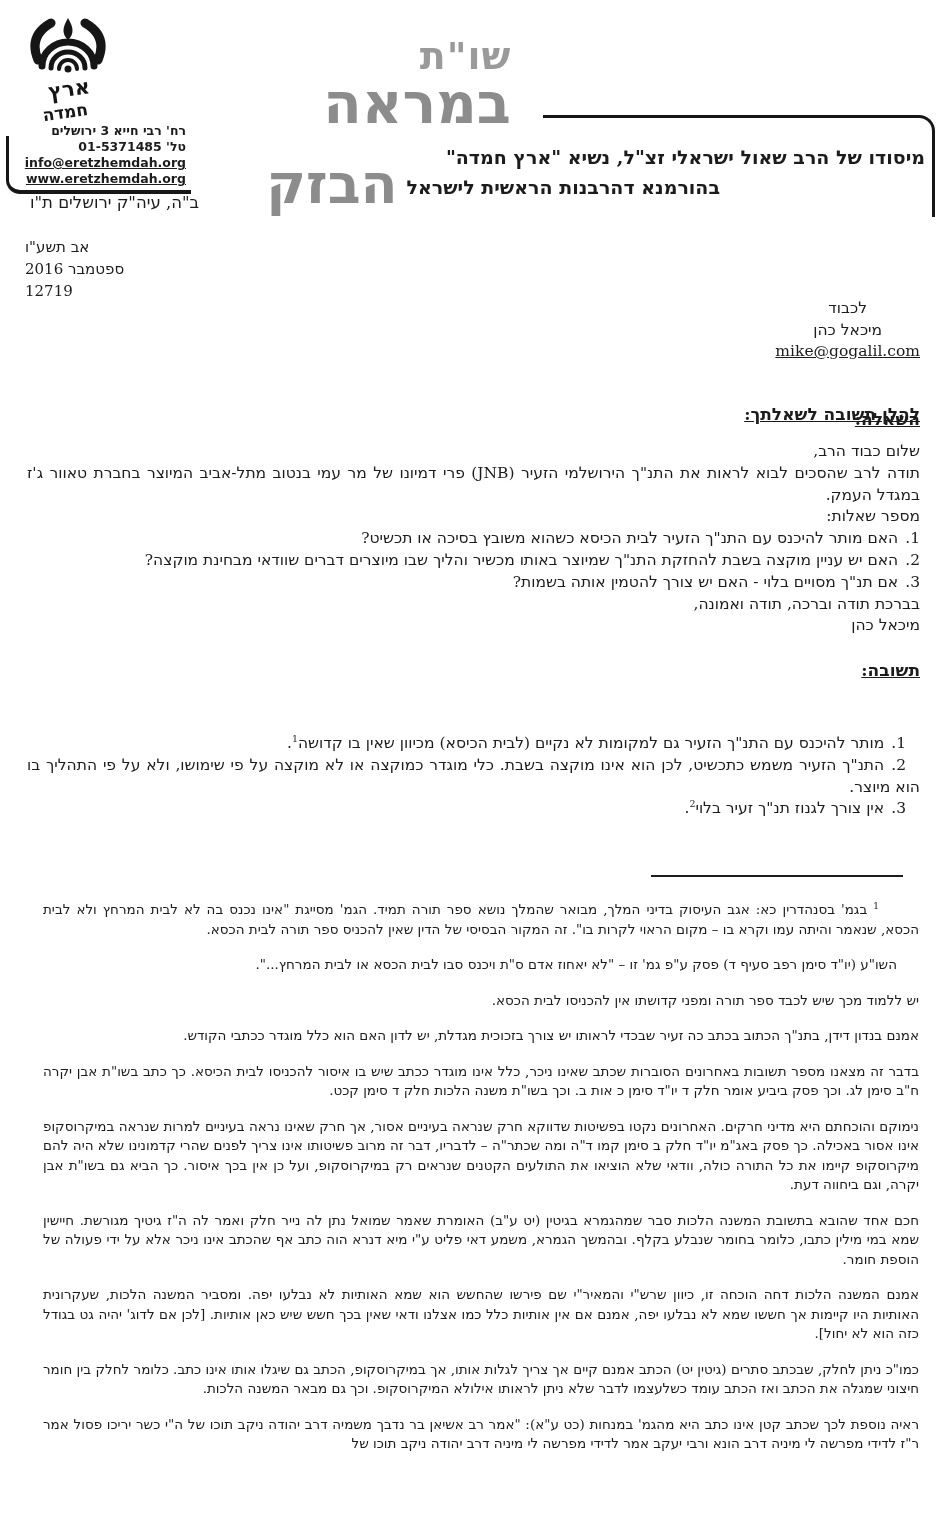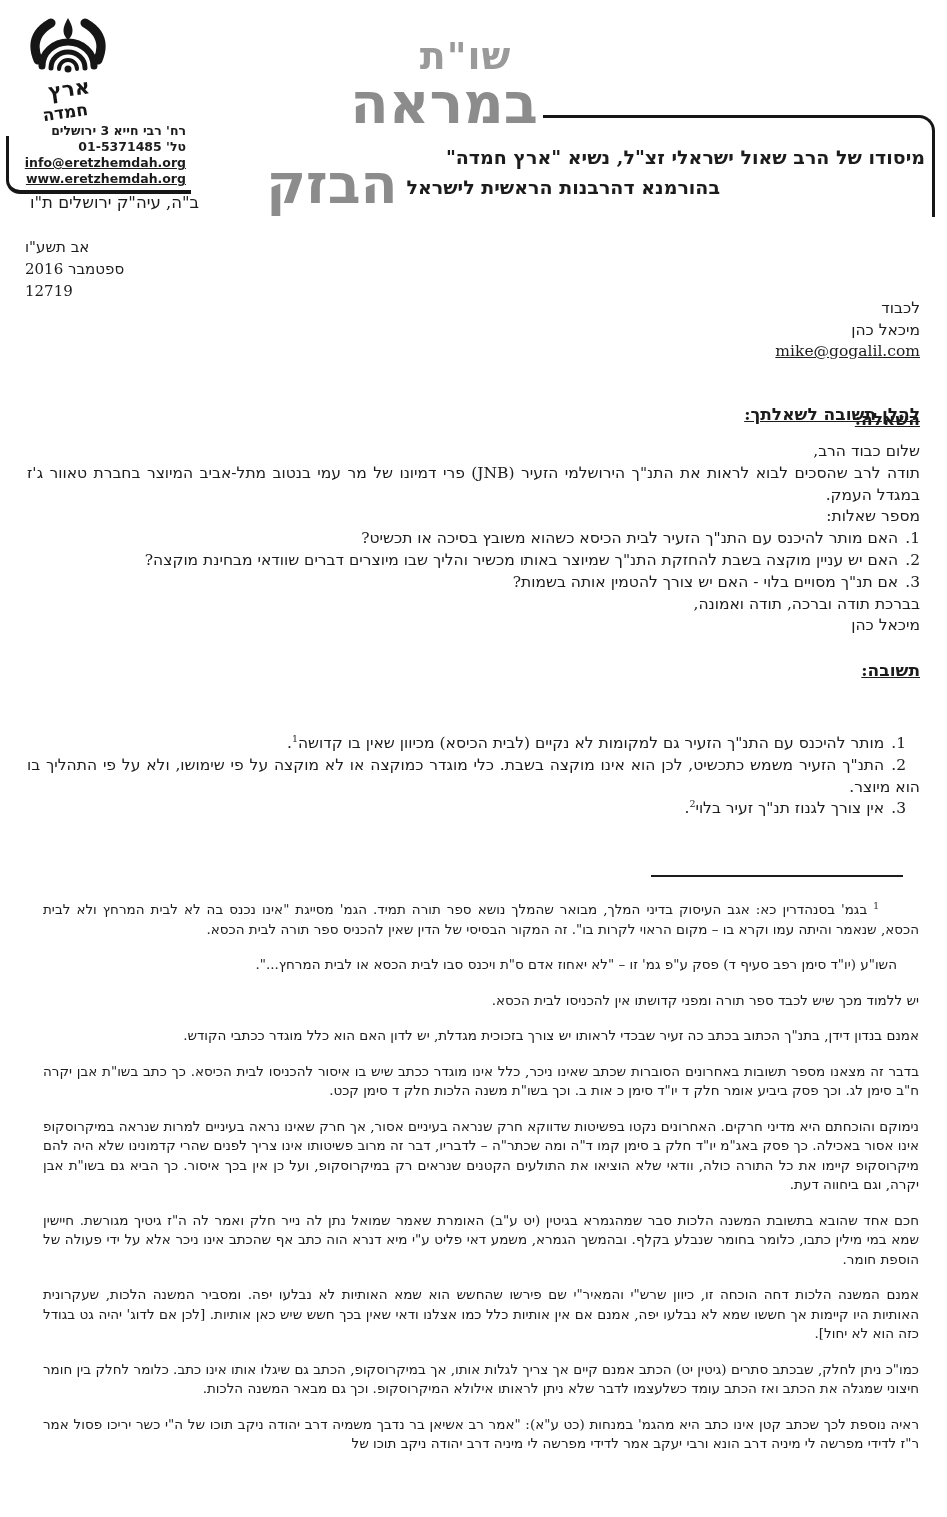--- a/index.html
+++ b/index.html
@@ -25,42 +25,42 @@
     position:absolute; left:6px; top:136px; width:182px; height:54px;
     border-left:3px solid #161616; border-bottom:4px solid #161616;
     border-bottom-left-radius:14px;
   }
   .city { position:absolute; left:30px; top:193px; font-size:16.5px; }
   .t1 {
     position:absolute; left:408px; top:33px; width:115px; text-align:center;
     font-size:38px; font-weight:bold; color:#9a9a9a; letter-spacing:1px;
   }
   .t2 {
-    position:absolute; left:296px; top:70px; width:242px; text-align:right;
+    position:absolute; left:296px; top:70px; width:242px; text-align:center;
     font-size:56px; font-weight:bold; color:#8c8c8c;
   }
   .t3 {
     position:absolute; left:248px; top:136px; width:168px; text-align:center;
     font-size:54px; font-weight:bold; color:#8c8c8c;margin-top:16px;
   }
   .rule-right {
     position:absolute; left:543px; top:115px; width:389px; height:99px;
     border-top:3px solid #161616; border-right:3px solid #161616;
     border-top-right-radius:16px;
   }
   .sub1 { position:absolute; right:22px; top:146px; font-size:19px; font-weight:600; }
   .sub2 { position:absolute; right:227px; top:176px; font-size:19px; font-weight:600; }
   
   .meta {
     position:absolute; left:25px; top:236px;
     font-size:15px; line-height:22px; text-align:left;
   }
   .to-block {
     position:absolute; right:27px; top:298px;
-    text-align:right; font-size:15.5px; line-height:21.5px;
+    text-align:center; font-size:15.5px; line-height:21.5px;
   }
   .to-block .lnk { text-decoration:underline; cursor:pointer; }
   
   .hd {
     position:absolute; right:27px;
     font-size:17px; font-weight:bold; text-decoration:underline;
   }
   .hd-intro { top:404px; }
   .hd-question { top:409px; }
   .hd-answer { top:660px; }

